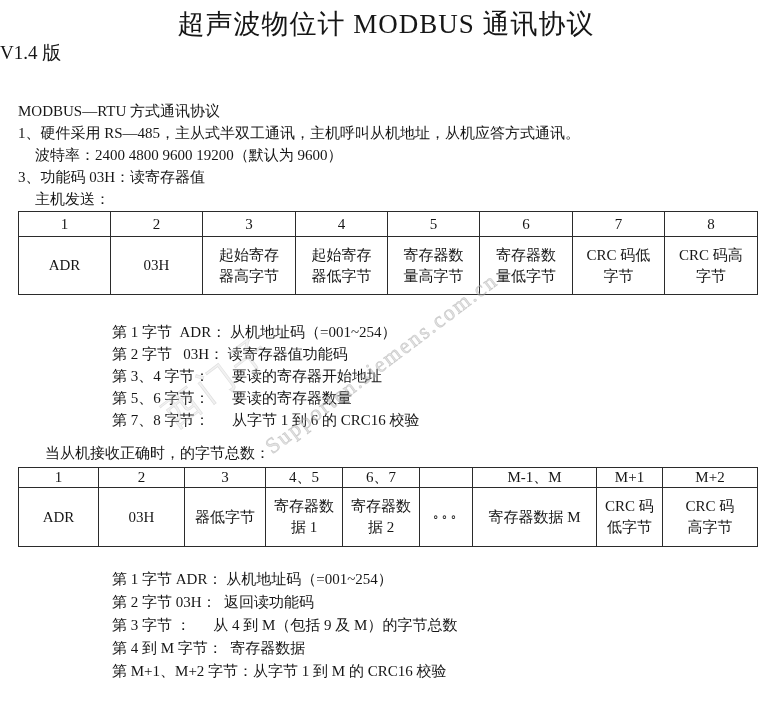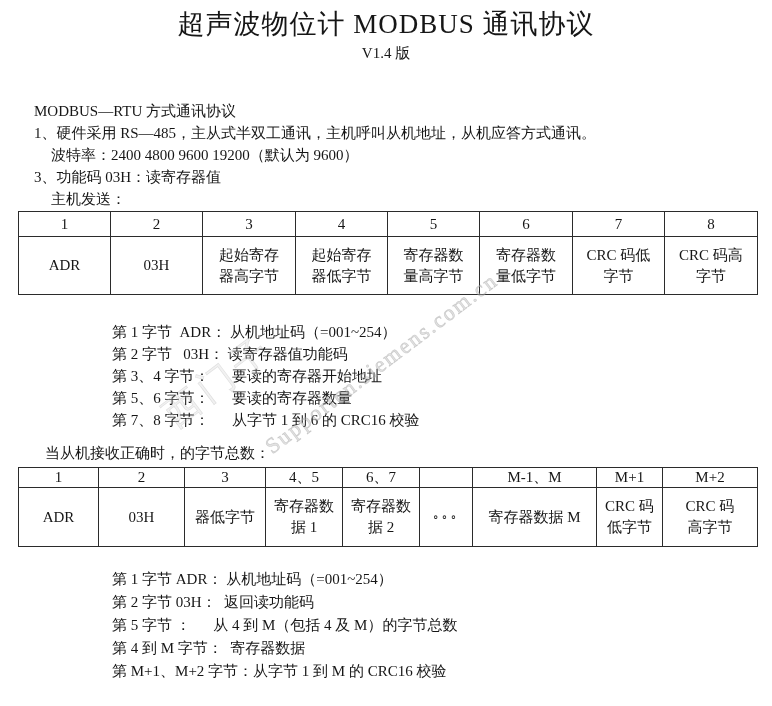--- a/index.html
+++ b/index.html
@@ -7,22 +7,22 @@
     width:772px;height:706px;
     background:#ffffff;
     font-family:"Liberation Serif","DejaVu Serif",serif;
     font-size:15px;line-height:22px;color:#161616;
     position:relative;overflow:hidden;
   }
   .title{
     text-align:center;padding-top:10px;
     font-size:27px;line-height:28px;letter-spacing:1px;
   }
-  .version{text-align:center;font-size:15px;line-height:20px;margin-top:5px;}
-  .intro{margin:37px 0 0 34px;}
+  .version{font-size:19px;line-height:20px;margin-top:5px;}
+  .intro{margin:37px 0 0 18px;}
   .intro-line{white-space:pre;}
   .indent1{margin-left:17px;}
   table{
     border-collapse:collapse;table-layout:fixed;
     margin-left:18px;width:739px;
   }
   td{
     border:1px solid #2b2b2b;
     text-align:center;vertical-align:middle;
     padding:0 4px;white-space:pre-line;
@@ -167,16 +167,16 @@
     <td>CRC 码
 高字节</td>
   </tr>
 </tbody>
     </table>
 </div>
 
 <div class="notes notes2">
   <div class="note-line">第 1 字节 ADR： 从机地址码（=001~254）</div>
   <div class="note-line">第 2 字节 03H：  返回读功能码</div>
-  <div class="note-line">第 5 字节 ：      从 4 到 M（包括 4 及 M）的字节总数</div>
+  <div class="note-line">第 3 字节 ：      从 4 到 M（包括 9 及 M）的字节总数</div>
   <div class="note-line">第 4 到 M 字节：  寄存器数据</div>
   <div class="note-line">第 M+1、M+2 字节：从字节 1 到 M 的 CRC16 校验</div>
 </div>
 
 </body></html>

